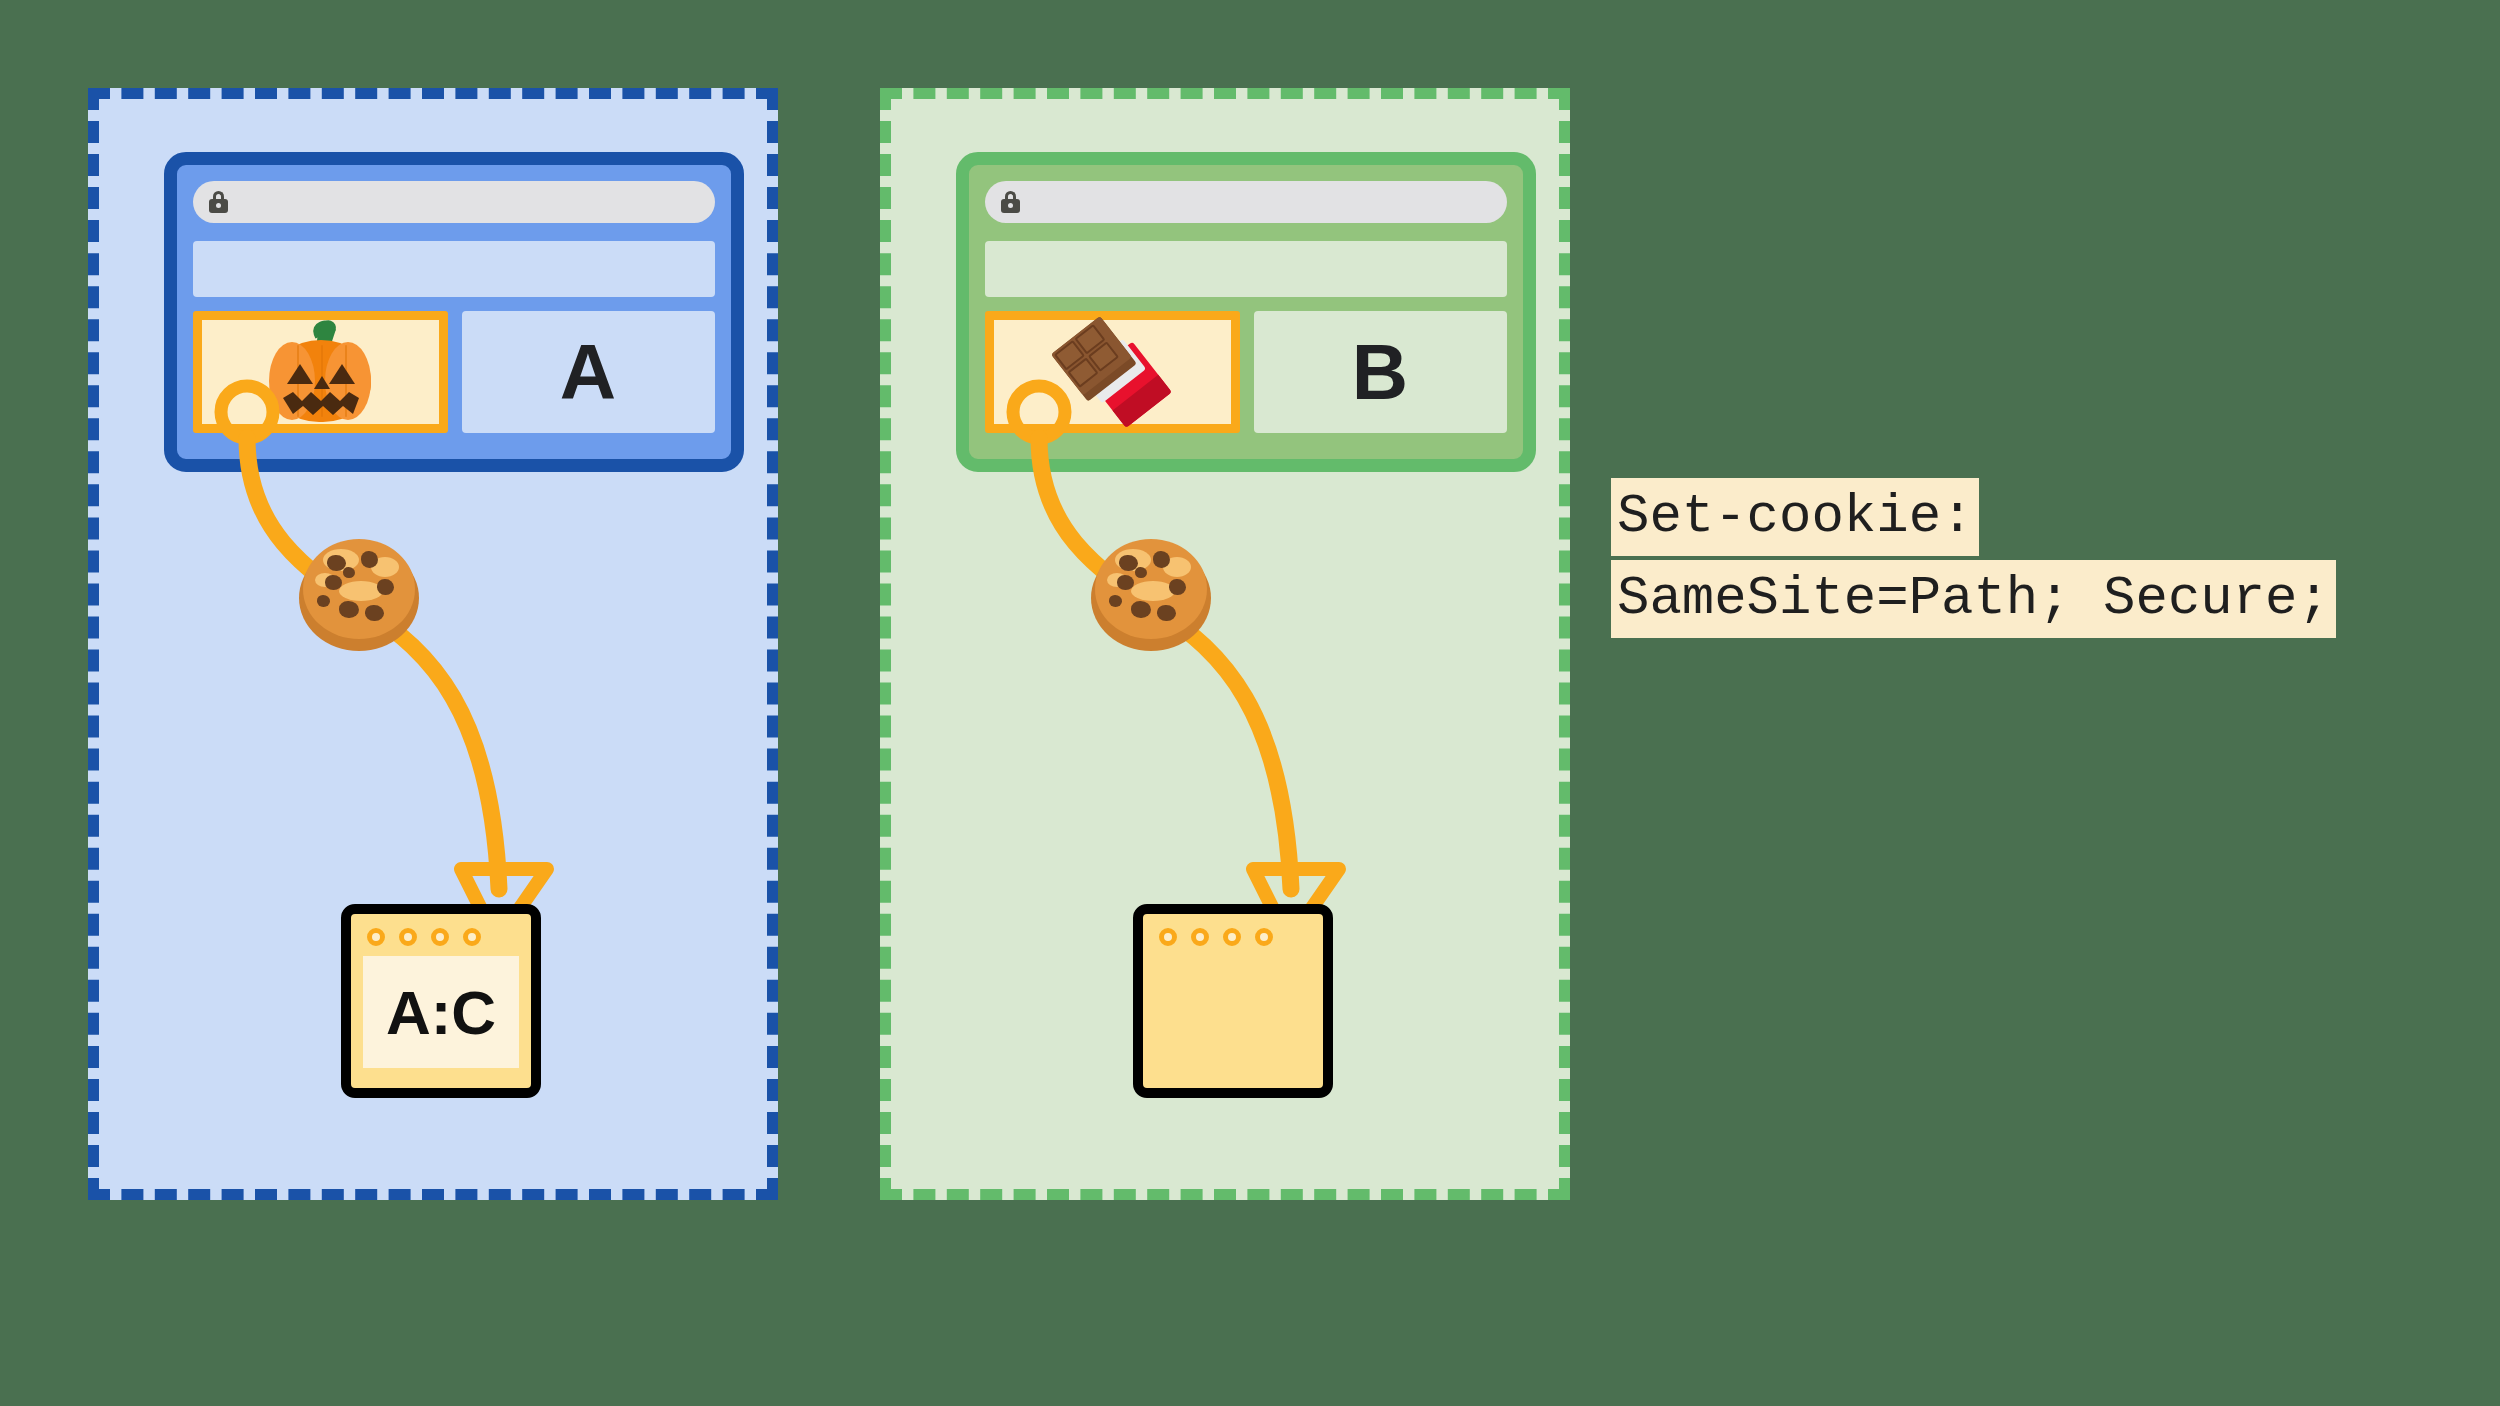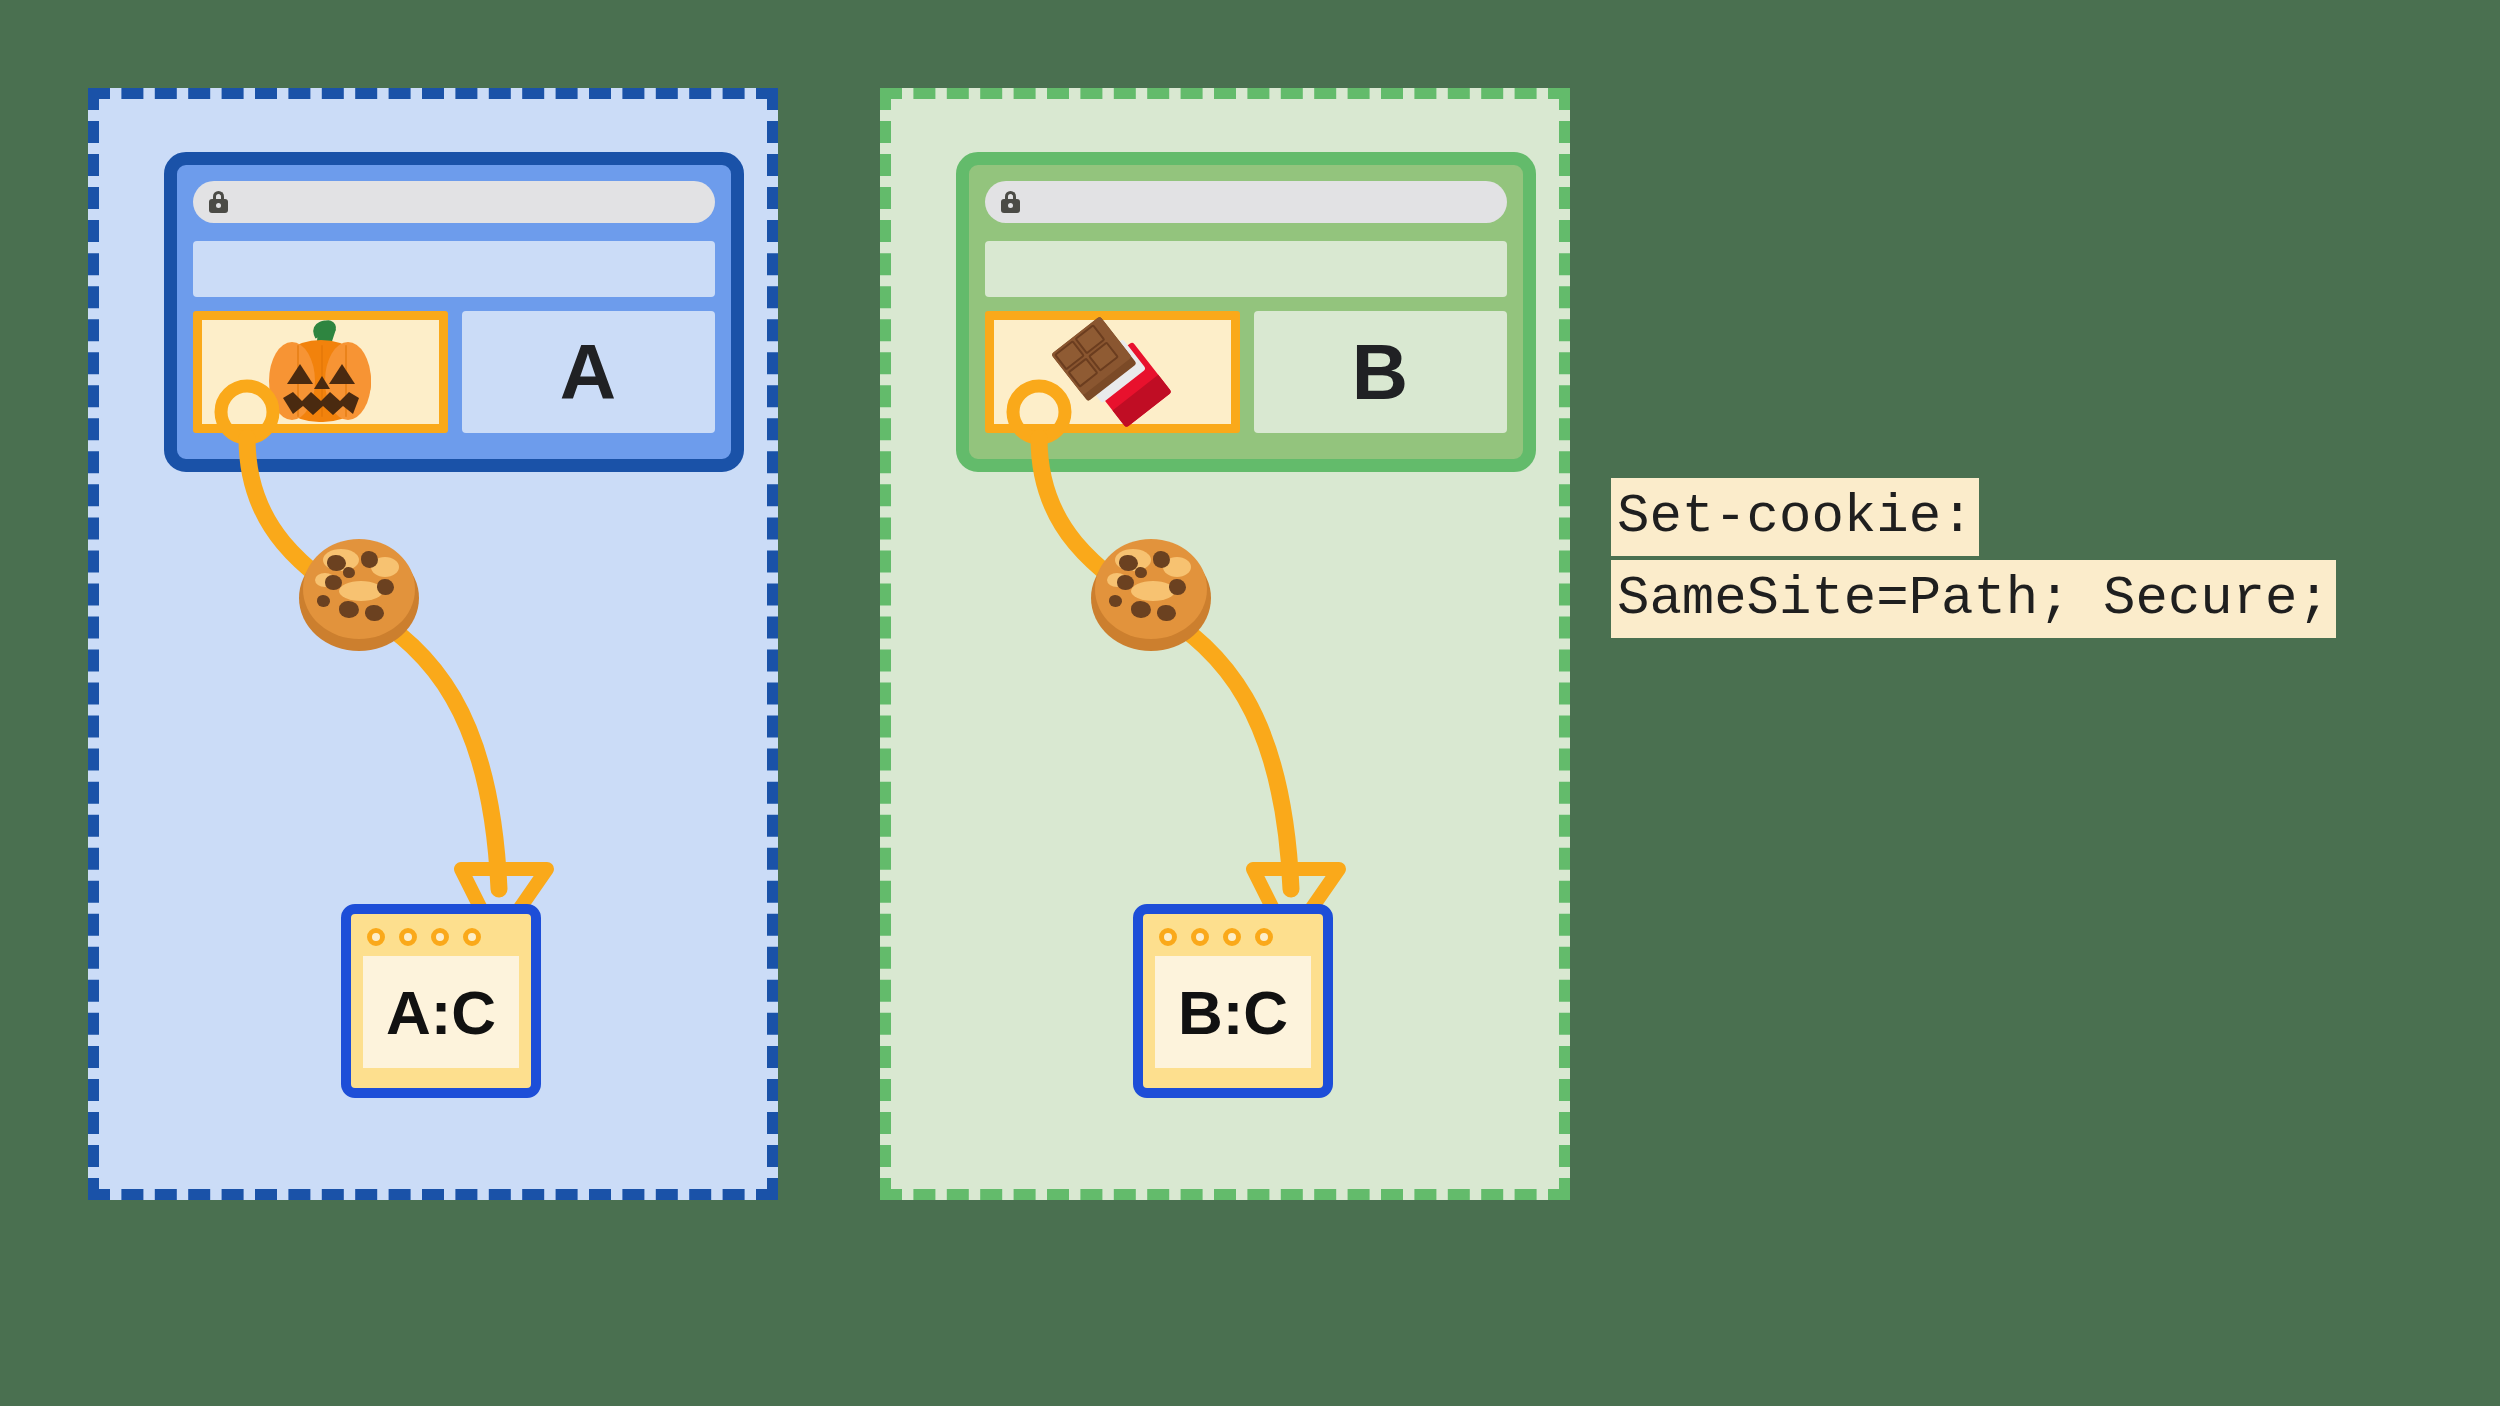--- a/index.html
+++ b/index.html
@@ -161,21 +161,21 @@
 
   
   .storage {
     position: absolute;
     box-sizing: border-box;
     width: 200px;
     height: 194px;
     left: 242px;
     top: 805px;
     background: #fddf8e;
-    border: 10px solid #1d4ed8;
+    border: 10px solid #000000;
     border-radius: 14px;
     padding: 14px 12px 12px 12px;
   }
   .storage-dots {
     display: flex;
     gap: 14px;
     padding-left: 4px;
     margin-bottom: 10px;
   }
   .storage-dot {
@@ -499,21 +499,20 @@
       <div class="chip" style="left:78px;top:40px;width:17px;height:16px;"></div>
     </div>
 
     <div class="storage">
       <div class="storage-dots">
         <span class="storage-dot"></span>
         <span class="storage-dot"></span>
         <span class="storage-dot"></span>
         <span class="storage-dot"></span>
       </div>
-      <div class="storage-screen">B:C</div>
     </div>
   </div>
 
   <div class="headers">
     <div class="header-row"><span class="header-line">Set-cookie:</span></div>
     <div class="header-row"><span class="header-line">SameSite=Path; Secure;</span></div>
   </div>
 
 </div>
 

